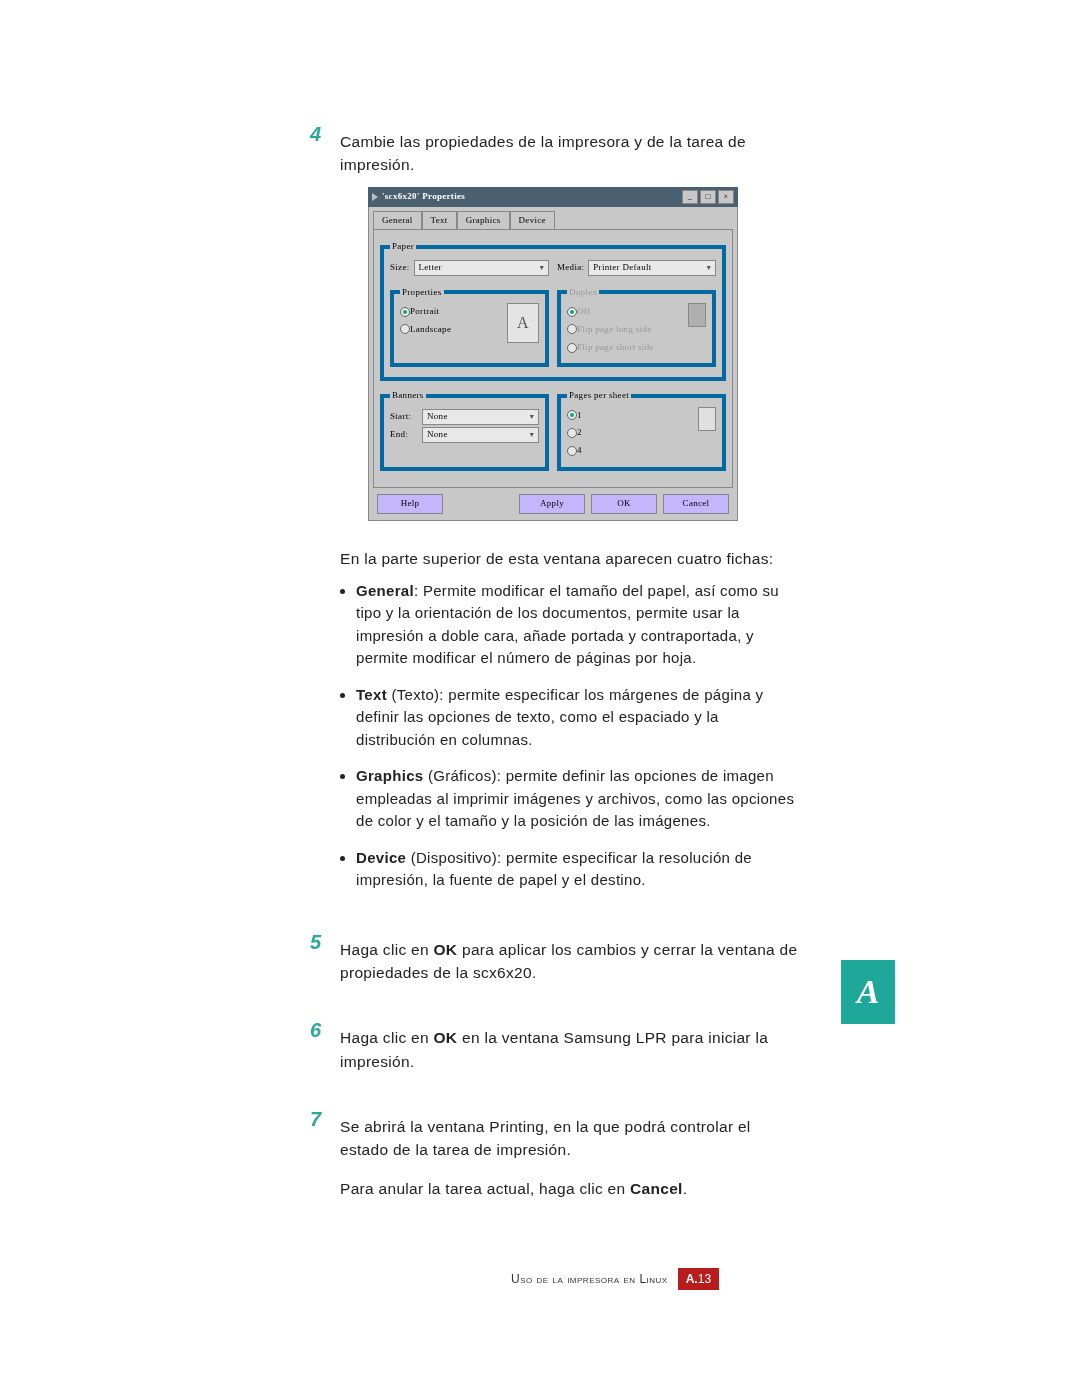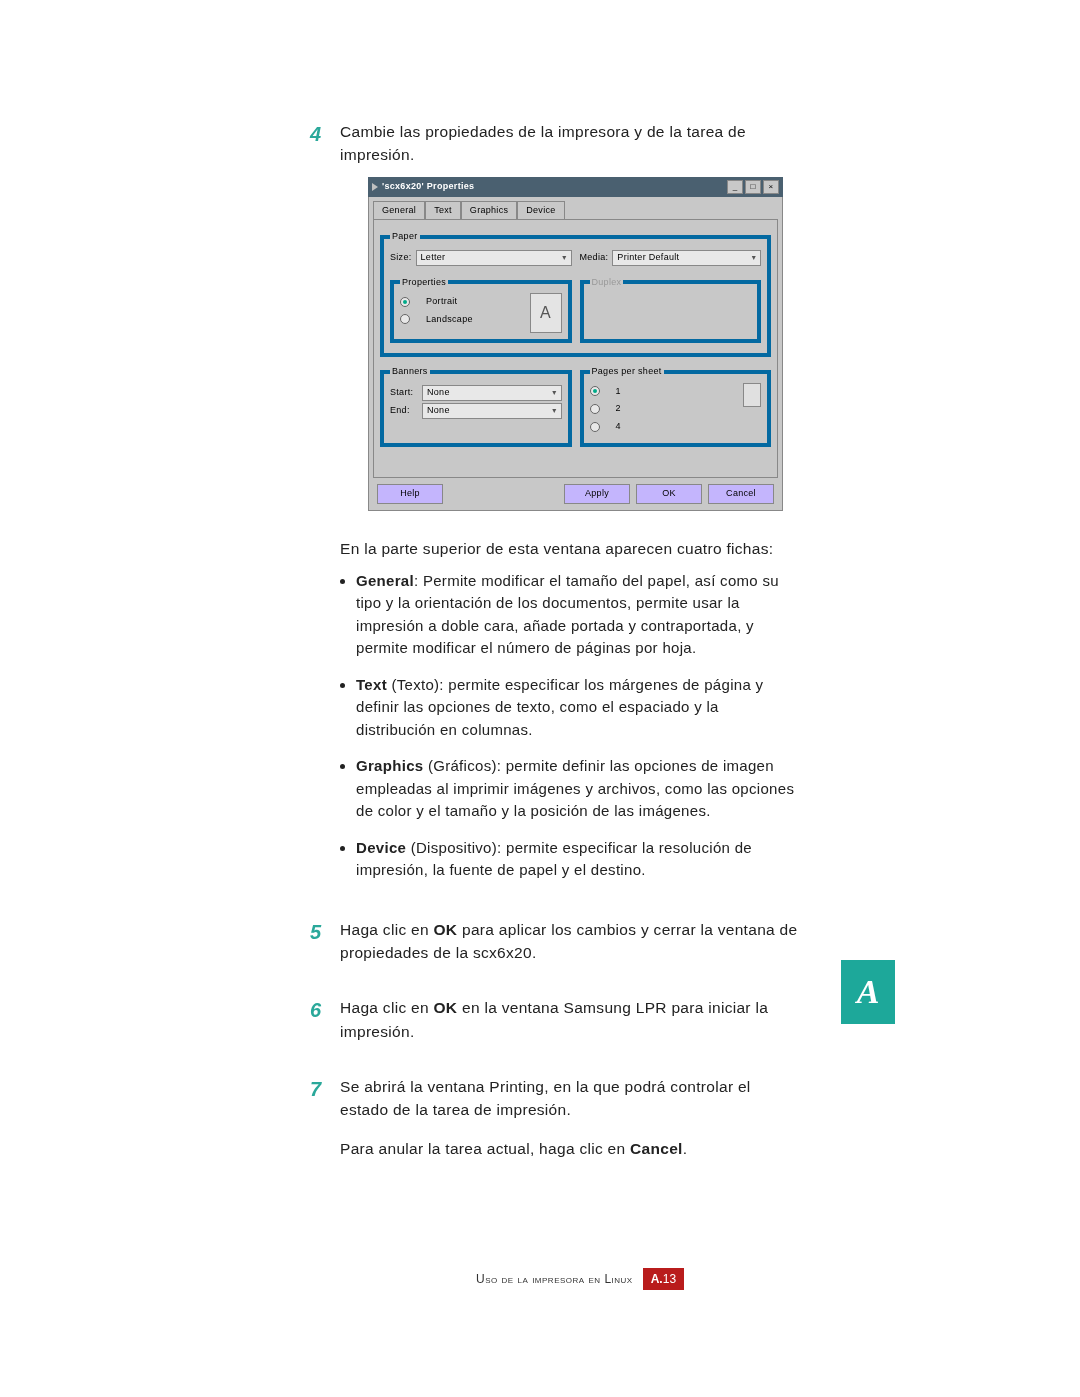--- a/index.html
+++ b/index.html
@@ -29,31 +29,32 @@
     font-size: 20px;
     width: 30px;
     flex-shrink: 0;
     line-height: 1.4;
   }
   .step-body {
     font-size: 15.5px;
     line-height: 1.5;
     letter-spacing: 0.3px;
     color: #222;
+    margin-top: 10px;
   }
   .step-body p { margin: 0 0 10px 0; }
   .bullets { margin: 0; padding-left: 16px; }
   .bullets li { margin-bottom: 14px; font-size: 15px; line-height: 1.5; letter-spacing: 0.3px; }
   b { font-weight: bold; }
 
   
   .dialog {
-    width: 415px;
+    width: 370px;
     margin: 10px 0 26px 28px;
-    font-family: Liberation Sans, sans-serif;
+    font-family: Liberation Serif, serif;
     font-size: 9px;
     color: #000;
   }
   .titlebar {
     background: #4a6070;
     color: #fff;
     display: flex;
     align-items: center;
     padding: 2px 4px;
     height: 16px;
@@ -85,21 +86,21 @@
   }
   fieldset.group legend { font-size:9px; padding:0 2px; }
   .row2 { display:flex; gap:8px; }
   .row2 > * { flex:1; }
   .field-row { display:flex; align-items:center; gap:4px; margin:2px 0; font-size:9px; }
   .sel {
     flex:1; background:#e8e8e8; border:1px solid #888; height:14px; padding:0 4px; display:flex; align-items:center; justify-content:space-between;
   }
   .sel .arrow { font-size:8px; color:#555; }
   .radio {
-    display:inline-flex;align-items:center;gap:16px;font-size:9px;margin:2px 0;
+    display:inline-flex;align-items:center;gap:0;font-size:9px;margin:2px 0;
   }
   .radio .dot {
     width:8px;height:8px;border:1px solid #666;border-radius:50%;display:inline-flex;align-items:center;justify-content:center;background:#e8e8e8;
   }
   .radio .dot.on::after{content:"";width:4px;height:4px;background:#0a8;border-radius:50%;}
   .disabled { color:#999; }
   .preview {
     width:30px;height:38px;border:1px solid #888;background:#e4e4e4;display:flex;align-items:center;justify-content:center;font-size:16px;color:#555;
   }
   .thumb {
@@ -128,21 +129,21 @@
     display:flex;align-items:center;justify-content:center;
     font-style: italic;
     font-size: 34px;
     font-weight: bold;
     font-family: Georgia, serif;
   }
 
   
   .footer {
     position:absolute;
-    left: 476px;
+    left: 511px;
     top: 1268px;
     display:flex;
     align-items:center;
     gap:10px;
     font-size: 12px;
   }
   .footer-text {
     font-variant: small-caps;
     letter-spacing: 0.5px;
     color:#333;
@@ -208,20 +209,37 @@
                       <div class="radio">
                           <span class="dot"></span>
                           <span>Landscape</span>
                         </div>
                     </div>
                     <div class="preview">A</div>
                   </div>
                 </fieldset>
                 <fieldset class="group disabled" style="flex:1;">
                   <legend>Duplex</legend>
+                  <div style="display:flex;gap:6px;">
+                    <div style="flex:1;">
+                      <div class="radio">
+                          <span class="dot on"></span>
+                          <span>Off</span>
+                        </div><br>
+                      <div class="radio">
+                          <span class="dot"></span>
+                          <span>Flip page long side</span>
+                        </div><br>
+                      <div class="radio">
+                          <span class="dot"></span>
+                          <span>Flip page short side</span>
+                        </div>
+                    </div>
+                    <div class="thumb"></div>
+                  </div>
                 </fieldset>
               </div>
             </fieldset>
             <div class="row2">
               <fieldset class="group" style="flex:1;">
                 <legend>Banners</legend>
                 <div class="field-row">
                   <span style="width:28px;">Start:</span>
                   <div class="sel">
                       <span>None</span>

